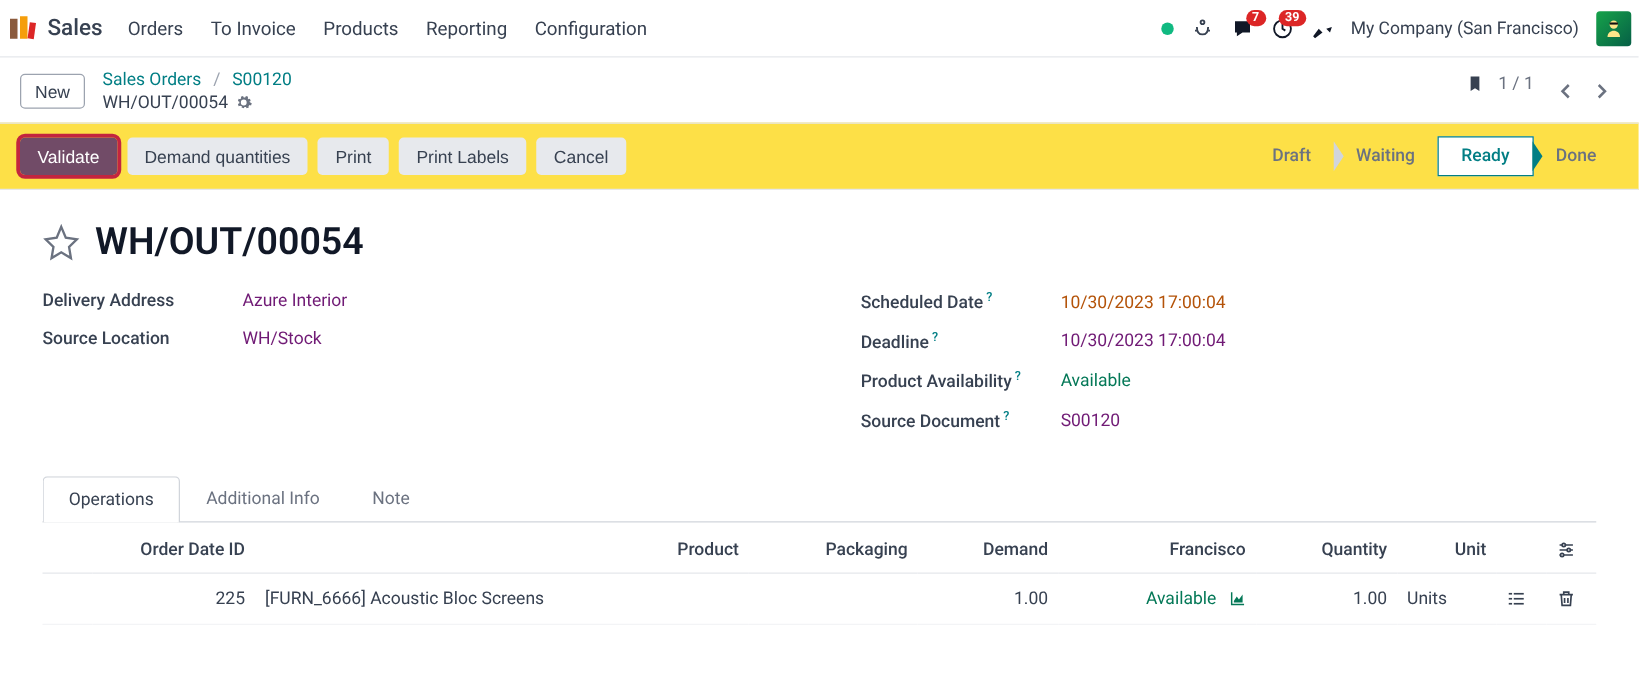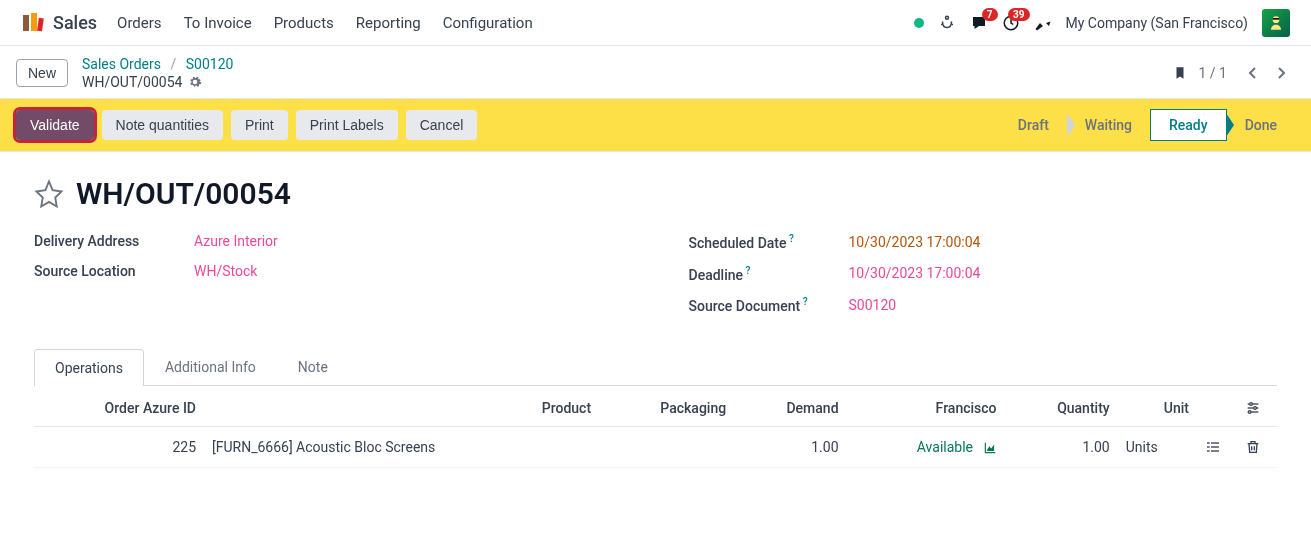--- a/index.html
+++ b/index.html
@@ -1,39 +1,39 @@
 <!DOCTYPE html>
 <html><head>
 <meta charset="utf-8">
 <style>
 * { margin: 0; padding: 0; box-sizing: border-box; }
 body { font-family: -apple-system, BlinkMacSystemFont, "Segoe UI", Roboto, sans-serif; font-size: 14px; color: #374151; background: #fff; width: 1311px; }
 
 
-.topnav { display: flex; align-items: center; height: 46px; padding: 0 21px; border-bottom: 1px solid #e5e7eb; }
+.topnav { display: flex; align-items: center; height: 46px; padding: 0 6px; border-bottom: 1px solid #e5e7eb; }
 .app-icon { width: 24px; height: 24px; margin-right: 8px; }
 .app-name { font-size: 18px; font-weight: 500; color: #374151; margin-right: 20px; }
 .nav-links { display: flex; gap: 22px; flex: 1; }
 .nav-link { color: #374151; cursor: pointer; font-size: 15px; }
 .nav-right { display: flex; align-items: center; gap: 14px; }
 .status-dot { width: 10px; height: 10px; border-radius: 50%; background: #10b981; }
 .nav-icon { position: relative; cursor: pointer; }
 .badge { position: absolute; top: -6px; right: -10px; background: #dc2626; color: white; font-size: 10px; font-weight: bold; border-radius: 10px; padding: 1px 5px; min-width: 16px; text-align: center; }
 .company-name { font-size: 14px; color: #374151; }
 .avatar { width: 28px; height: 28px; border-radius: 3px; background: linear-gradient(135deg, #16a34a, #065f46); display: flex; align-items: center; justify-content: center; }
 
 
 .controlbar { display: flex; align-items: center; padding: 10px 16px 8px 16px; }
 .new-btn { border: 1px solid #9ca3af; background: white; padding: 5px 11px; border-radius: 4px; font-size: 14px; cursor: pointer; margin-right: 14px; color: #374151; }
 .breadcrumb-block { display: flex; flex-direction: column; gap: 2px; }
 .breadcrumb-top { font-size: 14px; }
 .bc-link { color: #017e84; cursor: pointer; }
 .bc-sep { color: #9ca3af; margin: 0 6px; }
 .breadcrumb-bot { font-size: 14px; color: #374151; display: flex; align-items: center; gap: 6px; }
-.pager { margin-left: auto; display: flex; align-items: center; gap: 12px; color: #6b7280; }
+.pager { margin-left: auto; display: flex; align-items: flex-start; gap: 12px; color: #6b7280; }
 .pager-btns { display: flex; }
 .pager-btn { width: 28px; height: 28px; display: flex; align-items: center; justify-content: center; cursor: pointer; color: #6b7280; border-radius: 4px; }
 
 
 .actionbar { display: flex; align-items: center; padding: 10px 16px; background: #fde047; border-top: 1px solid #e5e7eb; border-bottom: 1px solid #e5e7eb; gap: 8px; }
 .btn { border: none; padding: 7px 14px; border-radius: 4px; font-size: 14px; cursor: pointer; font-weight: 500; }
 .btn-primary { background: #714b67; color: white; outline: 3px solid #c3253f; outline-offset: 0; }
 .btn-secondary { background: #e7e9ed; color: #374151; }
 .statusbar { margin-left: auto; display: flex; align-items: center; }
 .status-step { padding: 7px 18px; font-size: 14px; color: #6b7280; font-weight: 500; position: relative; }
@@ -46,21 +46,21 @@
 .content { padding: 24px 34px 12px 34px; }
 .title-row { display: flex; align-items: center; gap: 12px; margin-bottom: 22px; }
 .star-icon { width: 30px; height: 30px; color: #6b7280; }
 .doc-title { font-size: 30px; font-weight: 600; color: #111827; }
 
 .form-grid { display: flex; gap: 66px; margin-bottom: 20px; }
 .form-col { flex: 1; }
 .form-row { display: flex; margin-bottom: 14px; align-items: center; }
 .form-label { width: 160px; font-weight: 500; color: #374151; font-size: 14px; }
 .form-label.withq::after { content: " ?"; color: #017e84; font-size: 10px; vertical-align: super; }
-.form-value { color: #ec4899; font-size: 14px; }
+.form-value { color: #701a75; font-size: 14px; }
 .form-value.warning { color: #b45309; }
 .form-value.ok { color: #047857; }
 
 
 .tabs { display: flex; border-bottom: 1px solid #d1d5db; margin-bottom: 4px; }
 .tab { padding: 10px 20px; cursor: pointer; font-size: 14px; color: #6b7280; border: 1px solid transparent; border-bottom: none; }
 .tab.active { color: #374151; border-color: #d1d5db; border-radius: 4px 4px 0 0; background: #fff; position: relative; top: 1px; }
 
 
 .table { width: 100%; border-collapse: collapse; }
@@ -166,21 +166,21 @@
           <svg width="10" height="14" viewBox="0 0 10 14" fill="none" stroke="#6b7280" stroke-width="2">
             <path d="M3 2l5 5-5 5"></path>
           </svg>
         </div>
     </div>
   </div>
 </div>
 
 <div class="actionbar">
   <button class="btn btn-primary">Validate</button>
-  <button class="btn btn-secondary">Note quantities</button>
+  <button class="btn btn-secondary">Demand quantities</button>
   <button class="btn btn-secondary">Print</button>
   <button class="btn btn-secondary">Print Labels</button>
   <button class="btn btn-secondary">Cancel</button>
   <div class="statusbar">
     <div class="status-step">Draft</div>
     <div class="status-step">Waiting</div>
     <div class="status-step active">Ready</div>
     <div class="status-step">Done</div>
   </div>
 </div>
@@ -209,38 +209,42 @@
     <div class="form-col">
       <div class="form-row">
         <div class="form-label withq">Scheduled Date</div>
         <div class="form-value warning">10/30/2023 17:00:04</div>
       </div>
       <div class="form-row">
         <div class="form-label withq">Deadline</div>
         <div class="form-value">10/30/2023 17:00:04</div>
       </div>
       <div class="form-row">
+        <div class="form-label withq">Product Availability</div>
+        <div class="form-value ok">Available</div>
+      </div>
+      <div class="form-row">
         <div class="form-label withq">Source Document</div>
         <div class="form-value">S00120</div>
       </div>
     </div>
   </div>
 
 
   <div class="tabs">
     <div class="tab active">Operations</div>
     <div class="tab">Additional Info</div>
     <div class="tab">Note</div>
   </div>
 
   <table class="table">
     <thead>
       <tr>
         <th style="width:40px"></th>
-        <th class="right" style="width:130px">Order Azure ID</th>
+        <th class="right" style="width:130px">Order Date ID</th>
         <th>Product</th>
         <th>Packaging</th>
         <th class="right">Demand</th>
         <th class="right">Francisco</th>
         <th class="right">Quantity</th>
         <th>Unit</th>
         <th style="width:40px"></th>
         <th class="settings-icon-cell" style="width:40px">
           <span><svg width="16" height="16" viewBox="0 0 24 24" fill="none" stroke="#374151" stroke-width="2">
                 <line x1="4" y1="6" x2="20" y2="6"></line>

